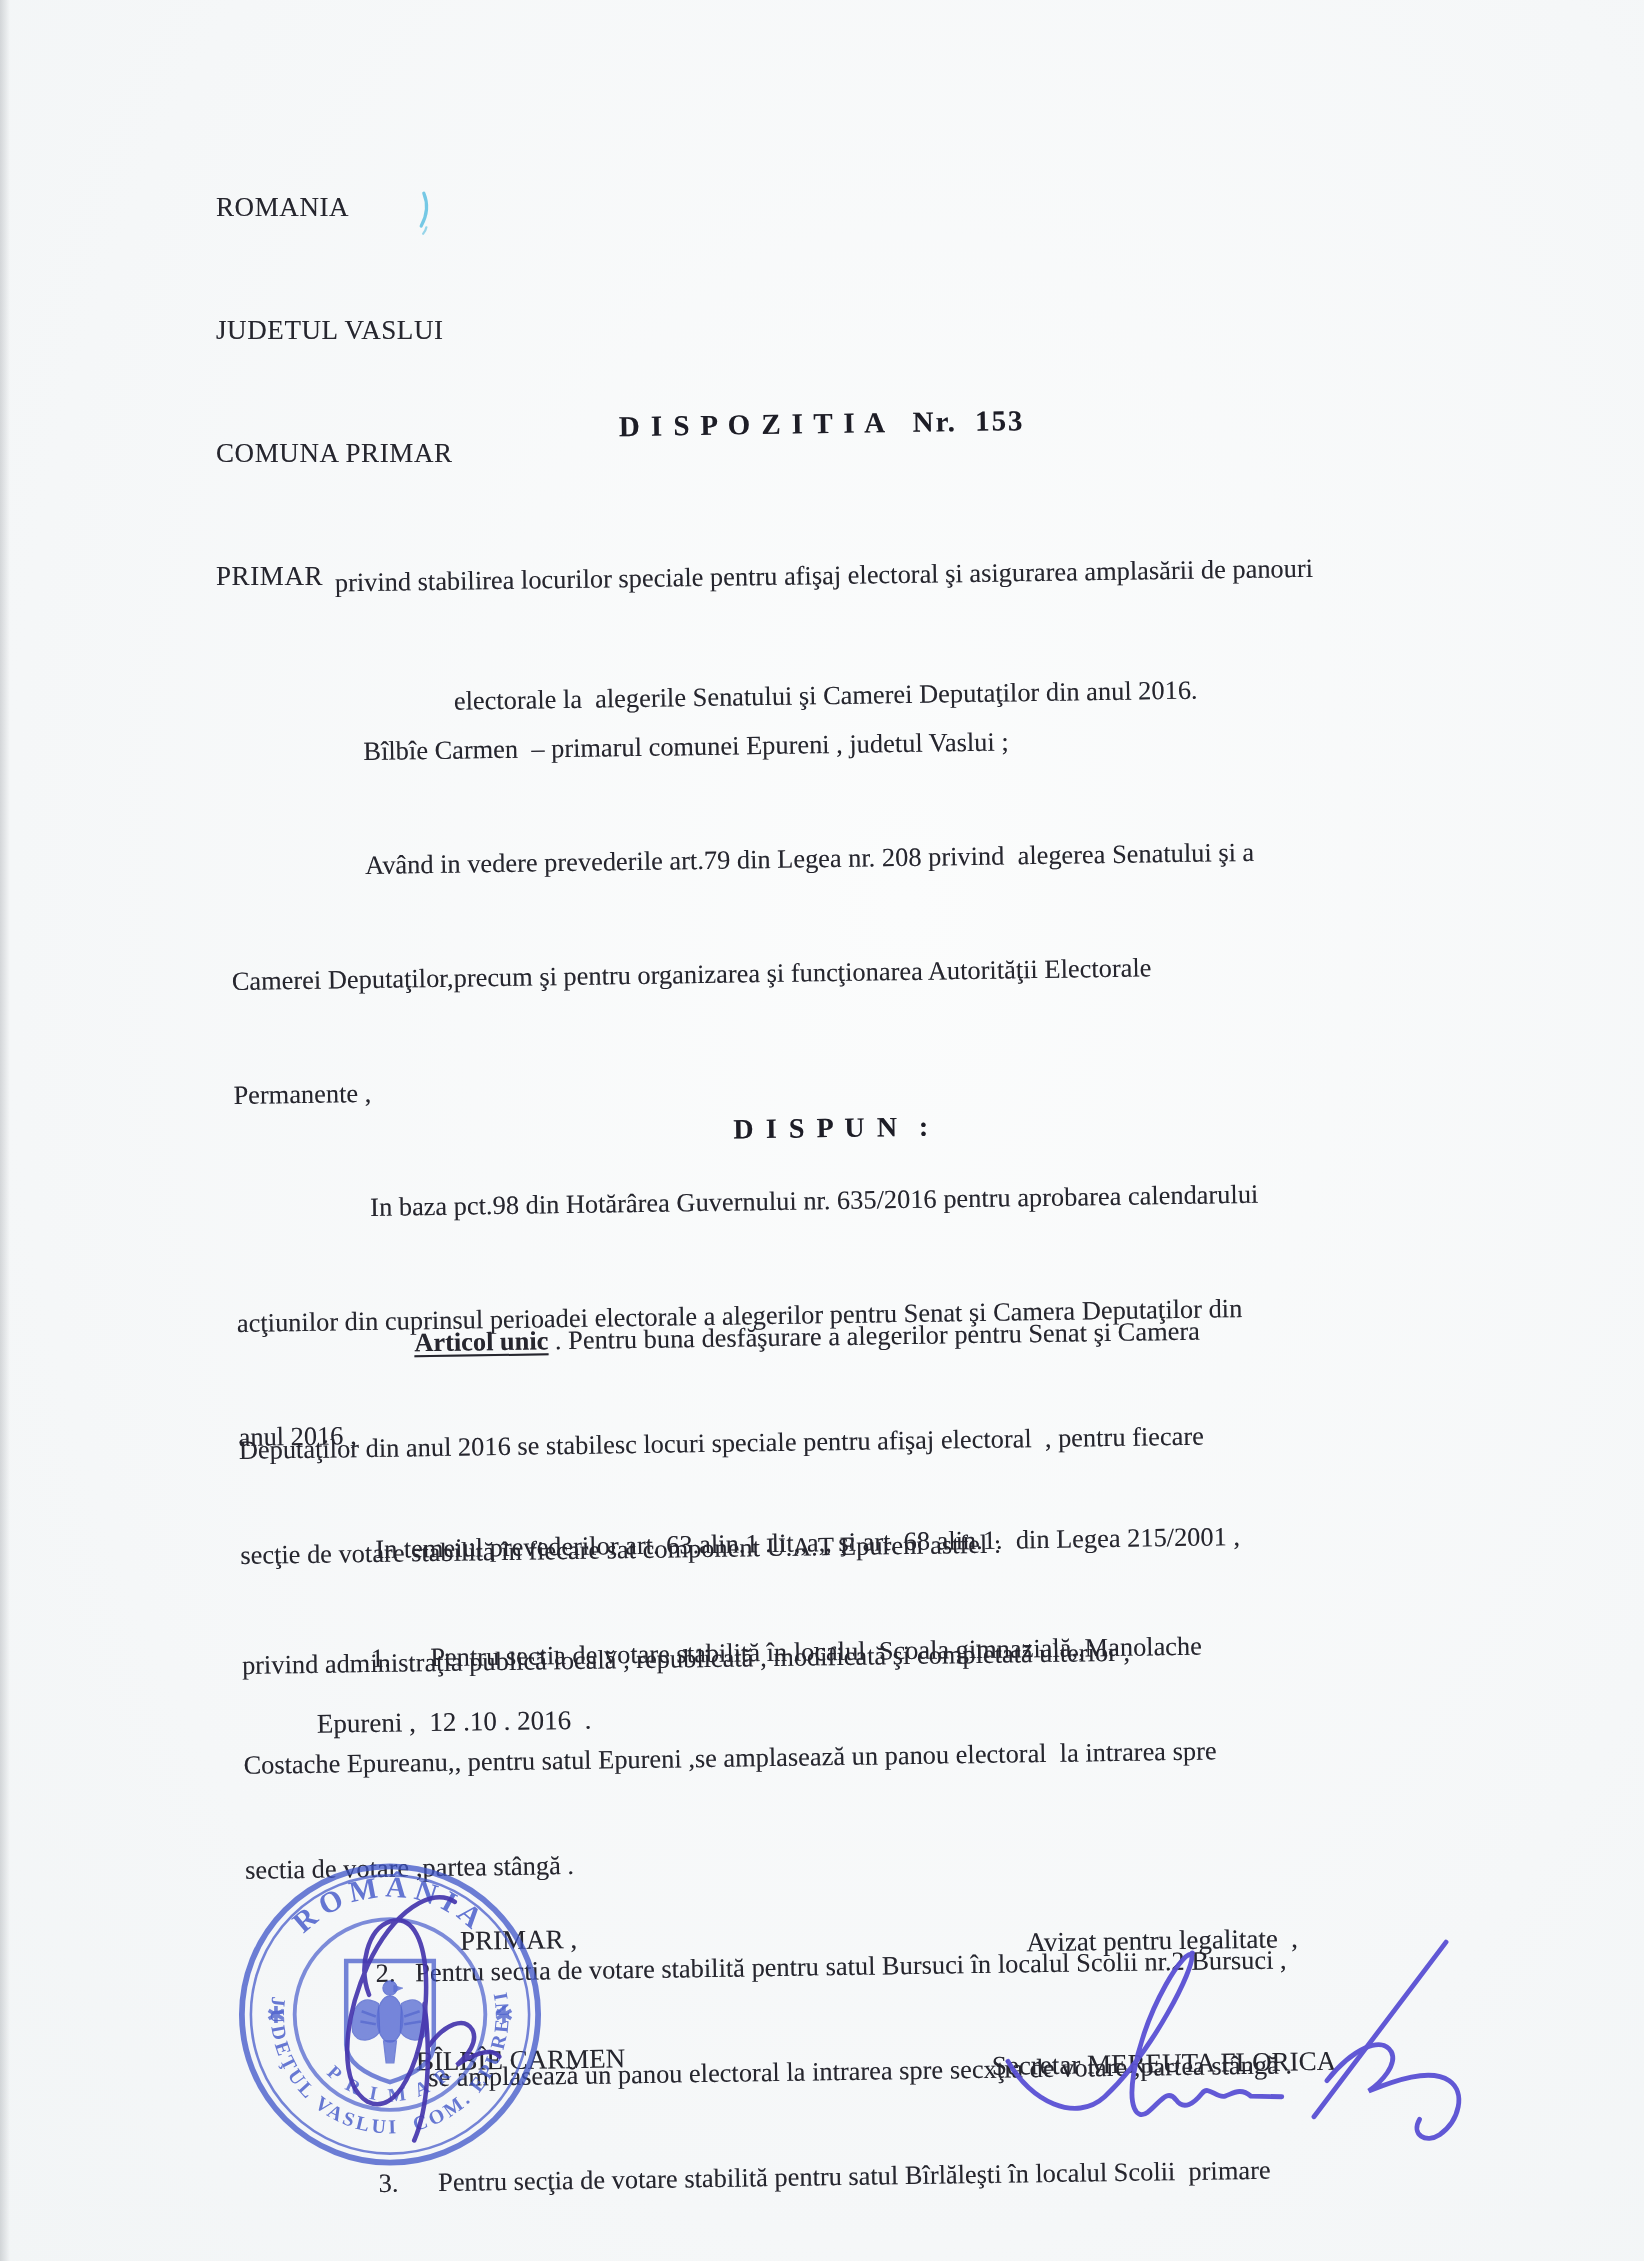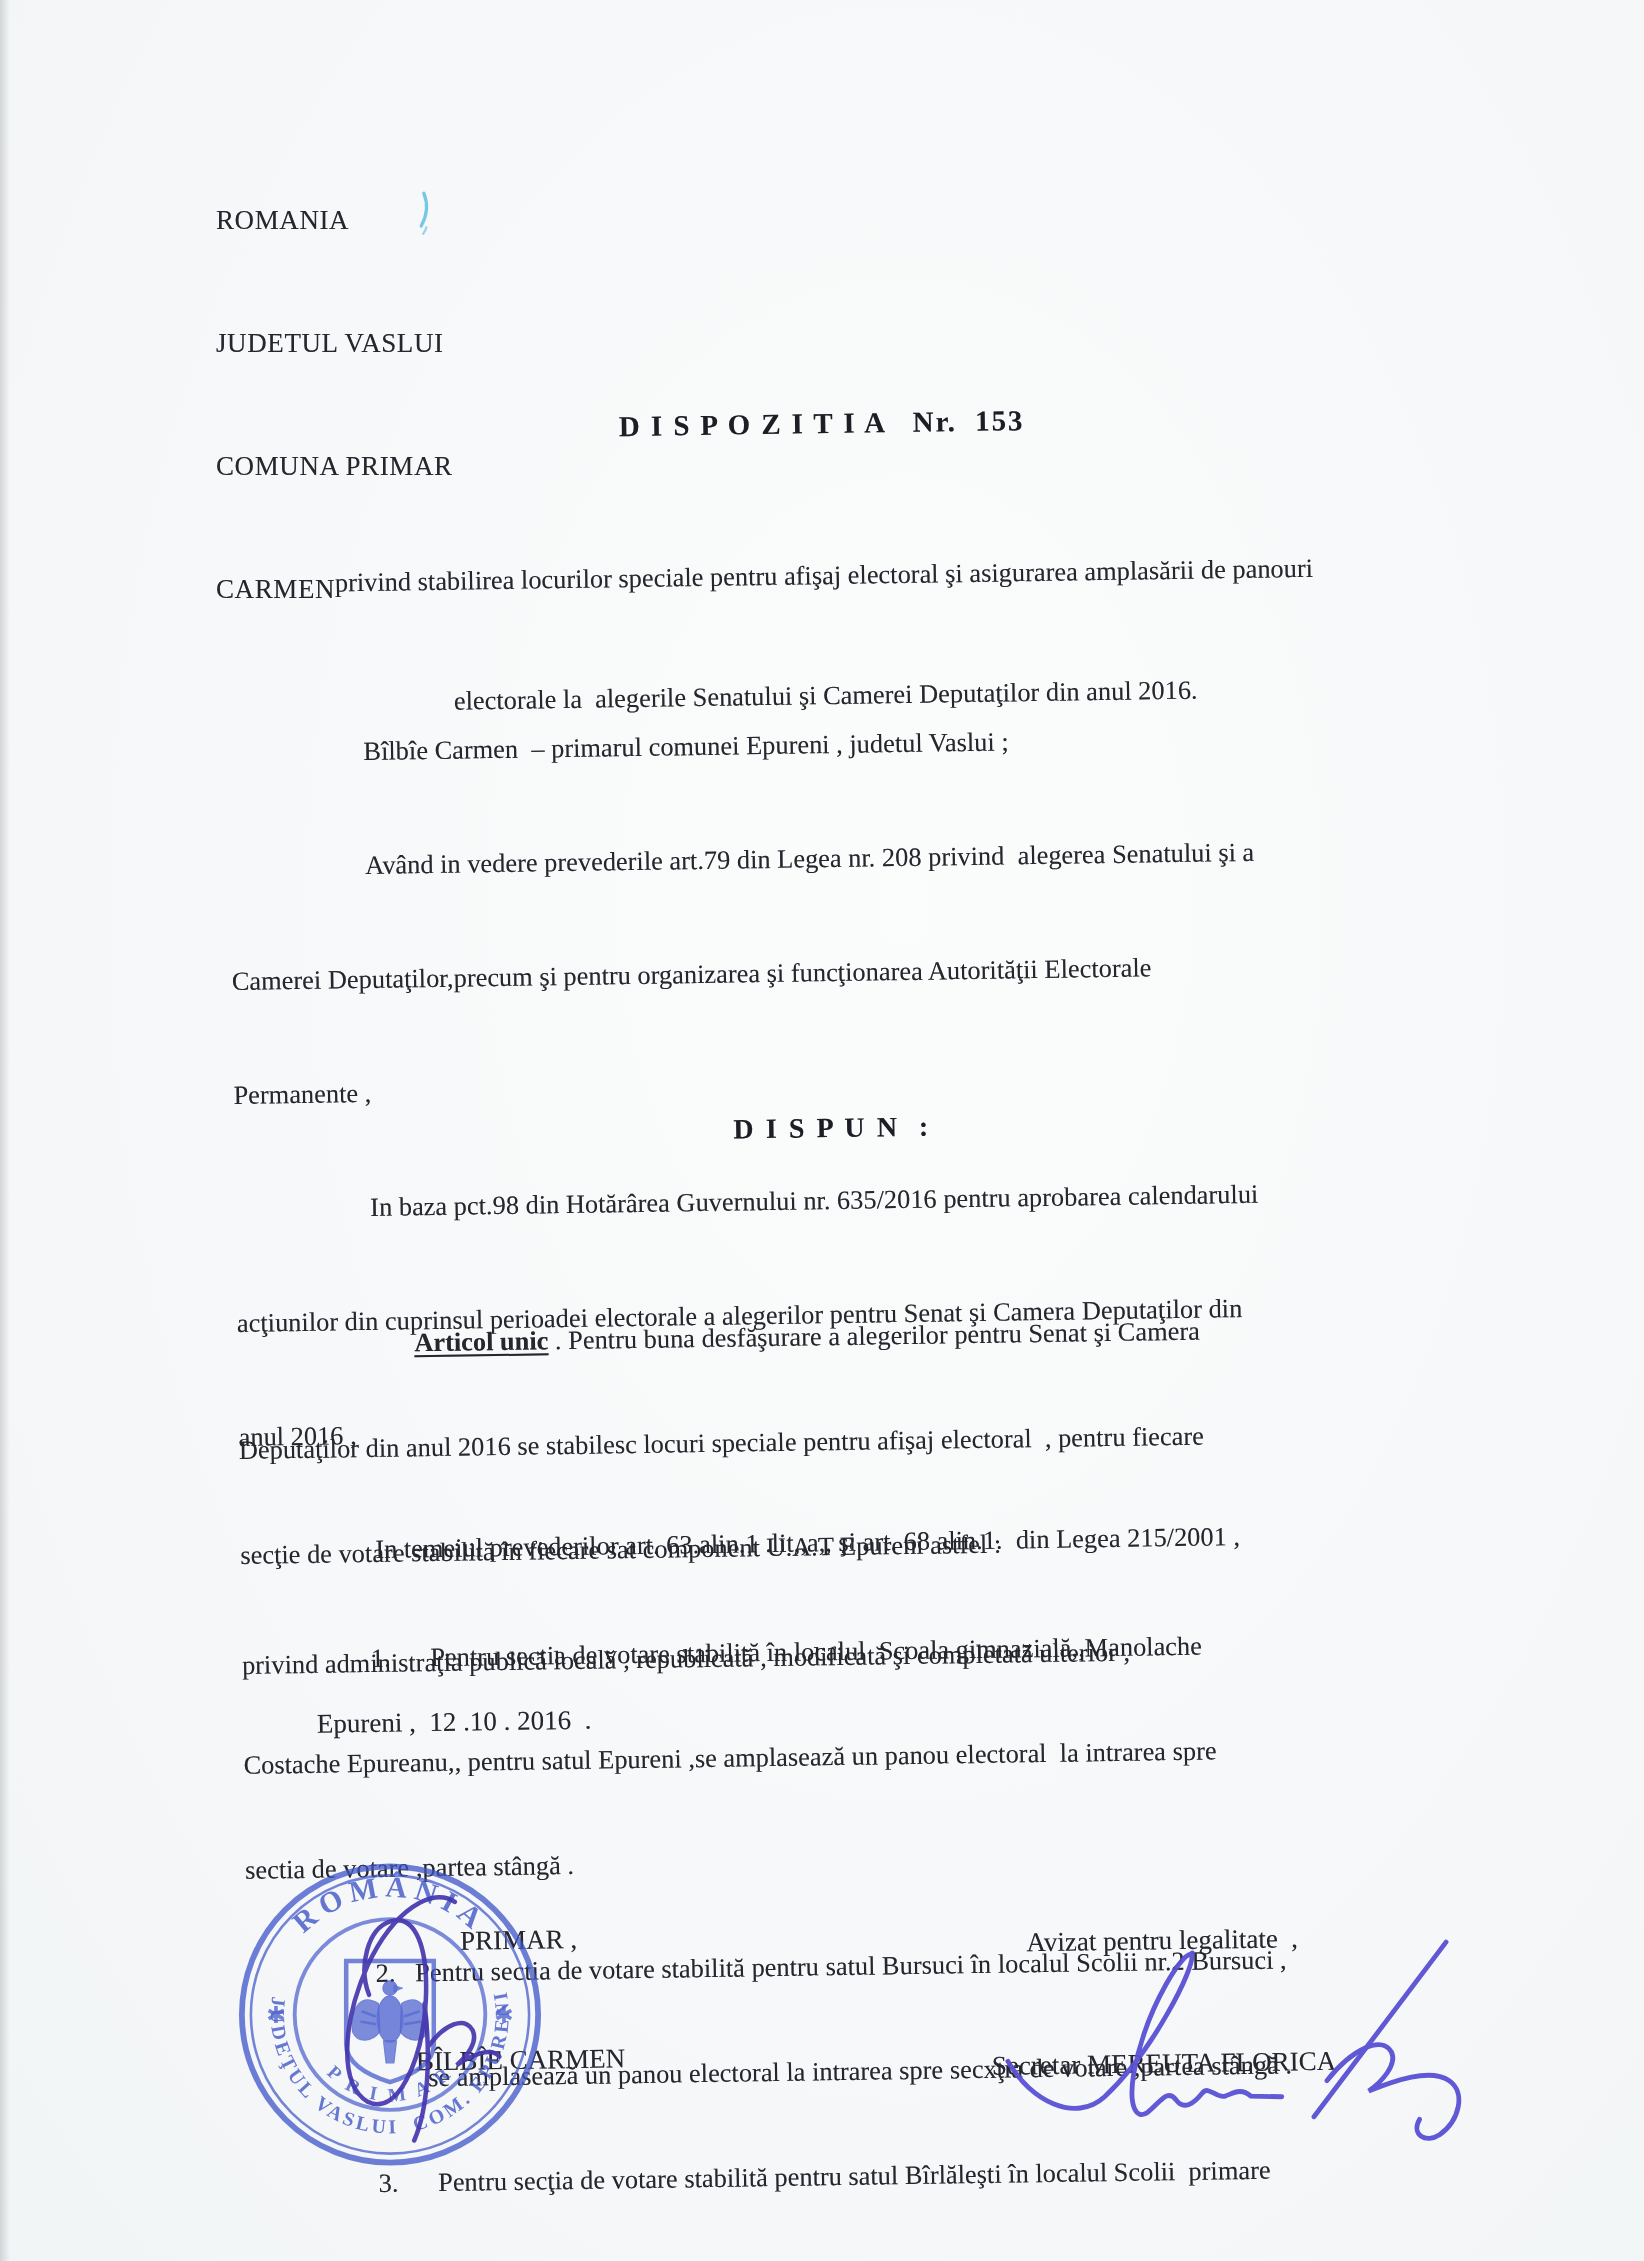--- a/index.html
+++ b/index.html
@@ -14,21 +14,21 @@
       radial-gradient(ellipse at 55% 40%, #fbfcfc 0%, #f5f7f8 70%, #f2f5f6 100%);
     color:#26262e;
   }
   .page::before{
     content:""; position:absolute; left:0; top:0; bottom:0; width:10.3px;
     background:linear-gradient(to right, rgba(60,65,75,.18), rgba(60,65,75,0));
     pointer-events:none;
   }
   .txt { white-space:pre; text-shadow:0 0 0.6px rgba(40,40,55,.35); }
   .header-block{
-    position:absolute; left:216px; top:118px;
+    position:absolute; left:216px; top:105px;
     font-size:27px; line-height:41px; letter-spacing:0.6px;
   }
   .tilt{
     position:absolute; left:0; top:0; width:1644px; height:2261px;
     transform:rotate(-0.85deg); transform-origin:225px 451px;
   }
   .title{
     position:absolute; left:0; top:416px; width:1644px;
     text-align:center; font-weight:bold; font-size:29px; letter-spacing:1.9px;
     color:#1d1d26;
@@ -76,21 +76,21 @@
 </style>
 </head>
 <body>
 
 <div class="page">
 
   <div class="header-block txt">
     <div>ROMANIA</div>
     <div>JUDETUL VASLUI</div>
     <div>COMUNA PRIMAR</div>
-    <div>CARMEN</div>
+    <div>PRIMAR</div>
   </div>
 
   <svg class="mark-svg" viewBox="0 0 34 70">
     <path d="M 12 5 C 19 22 17 40 8 56" fill="none" stroke="#49b8dd" stroke-width="5" stroke-linecap="round" opacity="0.75"></path>
     <path d="M 16 58 C 15 63 13 66 11 68" fill="none" stroke="#49b8dd" stroke-width="3.5" stroke-linecap="round" opacity="0.55"></path>
   </svg>
 
   <div class="tilt">
 
     <div class="title txt">D I S P O Z I T I A   Nr.  153</div>

